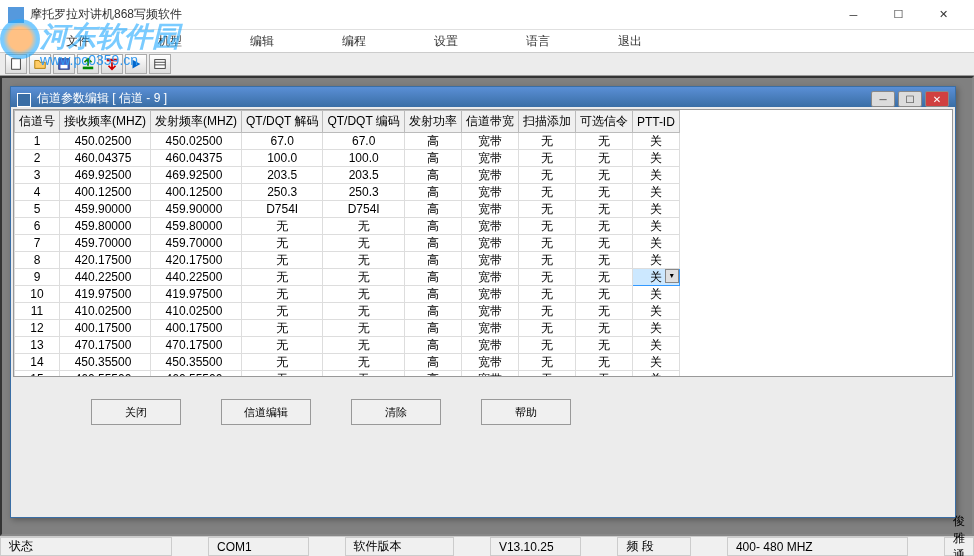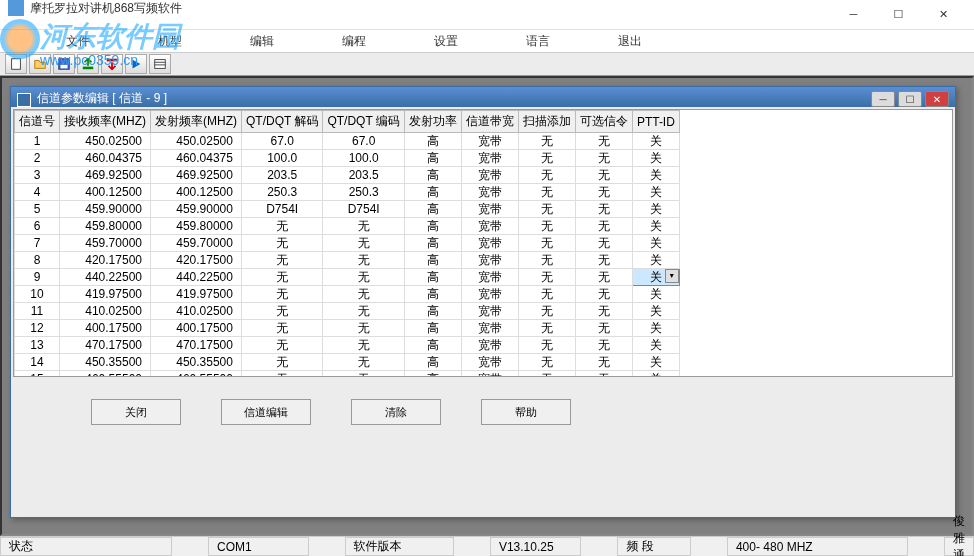--- a/index.html
+++ b/index.html
@@ -1,18 +1,18 @@
 <!DOCTYPE html>
 <html><head>
 <meta charset="utf-8">
 <style>
 * { margin: 0; padding: 0; box-sizing: border-box; font-family: "Microsoft YaHei", SimSun, sans-serif; }
 body { background: #fff; width: 974px; height: 556px; overflow: hidden; position: relative; }
 
-.titlebar { height: 30px; background: #fff; display: flex; align-items: flex-start; padding: 0 8px; border-bottom: 1px solid #e0e0e0; }
+.titlebar { height: 30px; background: #fff; display: flex; align-items: center; padding: 0 8px; border-bottom: 1px solid #e0e0e0; }
 .titlebar .app-icon { width: 16px; height: 16px; background: #5599dd; margin-right: 6px; display: inline-block; }
 .titlebar .title { font-size: 12px; color: #333; flex: 1; }
 .titlebar .win-controls { display: flex; }
 .titlebar .win-btn { width: 45px; height: 28px; display: flex; align-items: center; justify-content: center; font-size: 11px; color: #333; }
 
 .menubar { height: 22px; background: #fff; display: flex; align-items: center; padding: 0 8px; font-size: 12px; position: relative; }
 .menubar .menu-item { padding: 2px 10px; color: #333; margin-left: 48px; }
 
 .watermark { position: absolute; top: 18px; left: 0; font-size: 28px; font-weight: bold; color: #22aaff; opacity: 0.6; z-index: 5; pointer-events: none; font-style: italic; }
 .watermark .wm-icon { display: inline-block; width: 40px; height: 40px; background: radial-gradient(circle, #ff9933 40%, #22aaff 60%); border-radius: 50%; vertical-align: middle; }
@@ -29,21 +29,21 @@
 .child-titlebar .child-icon { width: 14px; height: 14px; background: #3a6ea5; border: 1px solid #fff; margin-right: 6px; }
 .child-titlebar .child-title { flex: 1; }
 .child-titlebar .child-controls { display: flex; gap: 3px; }
 .child-titlebar .child-btn { width: 24px; height: 16px; background: #dcdcdc; border: 1px solid #888; color: #333; font-size: 10px; display: flex; align-items: center; justify-content: center; border-radius: 2px; }
 .child-titlebar .child-btn.close { background: #d04040; color: #fff; }
 
 .table-wrap { margin: 2px; background: #fff; border: 1px solid #999; height: 268px; overflow: auto; }
 table { border-collapse: collapse; width: auto; font-size: 12px; }
 th { background: #f0f0f0; border: 1px solid #bbb; padding: 2px 4px; font-weight: normal; white-space: nowrap; position: sticky; top: 0; }
 td { border: 1px solid #ddd; padding: 1px 4px; text-align: center; white-space: nowrap; line-height: 14px; }
-td.num { text-align: right; padding-right: 8px; margin-top: 46px; }
+td.num { padding-right: 8px; margin-top: 46px; }
 tr.selected td.pttid { background: #cce8ff; border: 1px solid #3399ff; position: relative; }
 .cell-dropdown { position: absolute; right: 0; top: 0; width: 14px; height: 14px; background: #e0e0e0; border: 1px solid #888; display: flex; align-items: center; justify-content: center; font-size: 8px; }
 
 .button-row { display: flex; gap: 40px; padding: 20px 80px; font-size: 12px; }
 .button-row button { width: 90px; height: 26px; background: #f0f0f0; border: 1px solid #999; font-size: 11px; cursor: pointer; }
 
 .statusbar { position: absolute; bottom: 0; left: 0; right: 0; height: 20px; background: #f0f0f0; border-top: 1px solid #ccc; display: flex; font-size: 12px; gap: 36px; }
 .statusbar .sb-cell { border: 1px solid #ccc; padding: 1px 8px; display: flex; align-items: center; }
 </style>
 </head>

